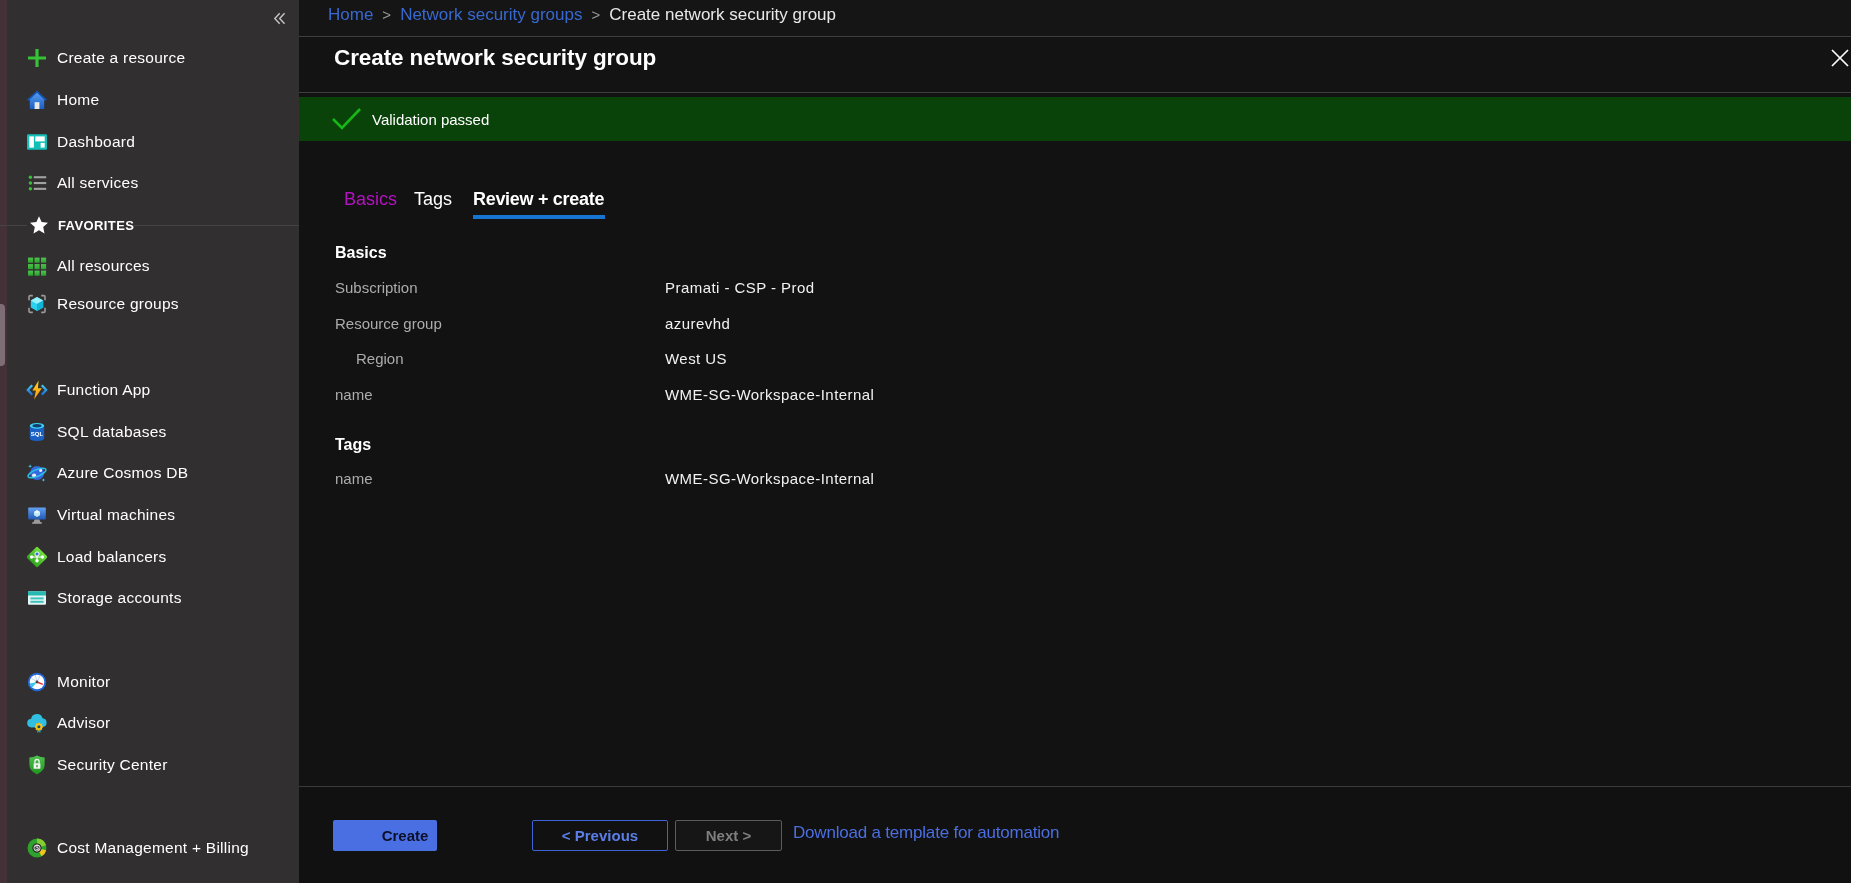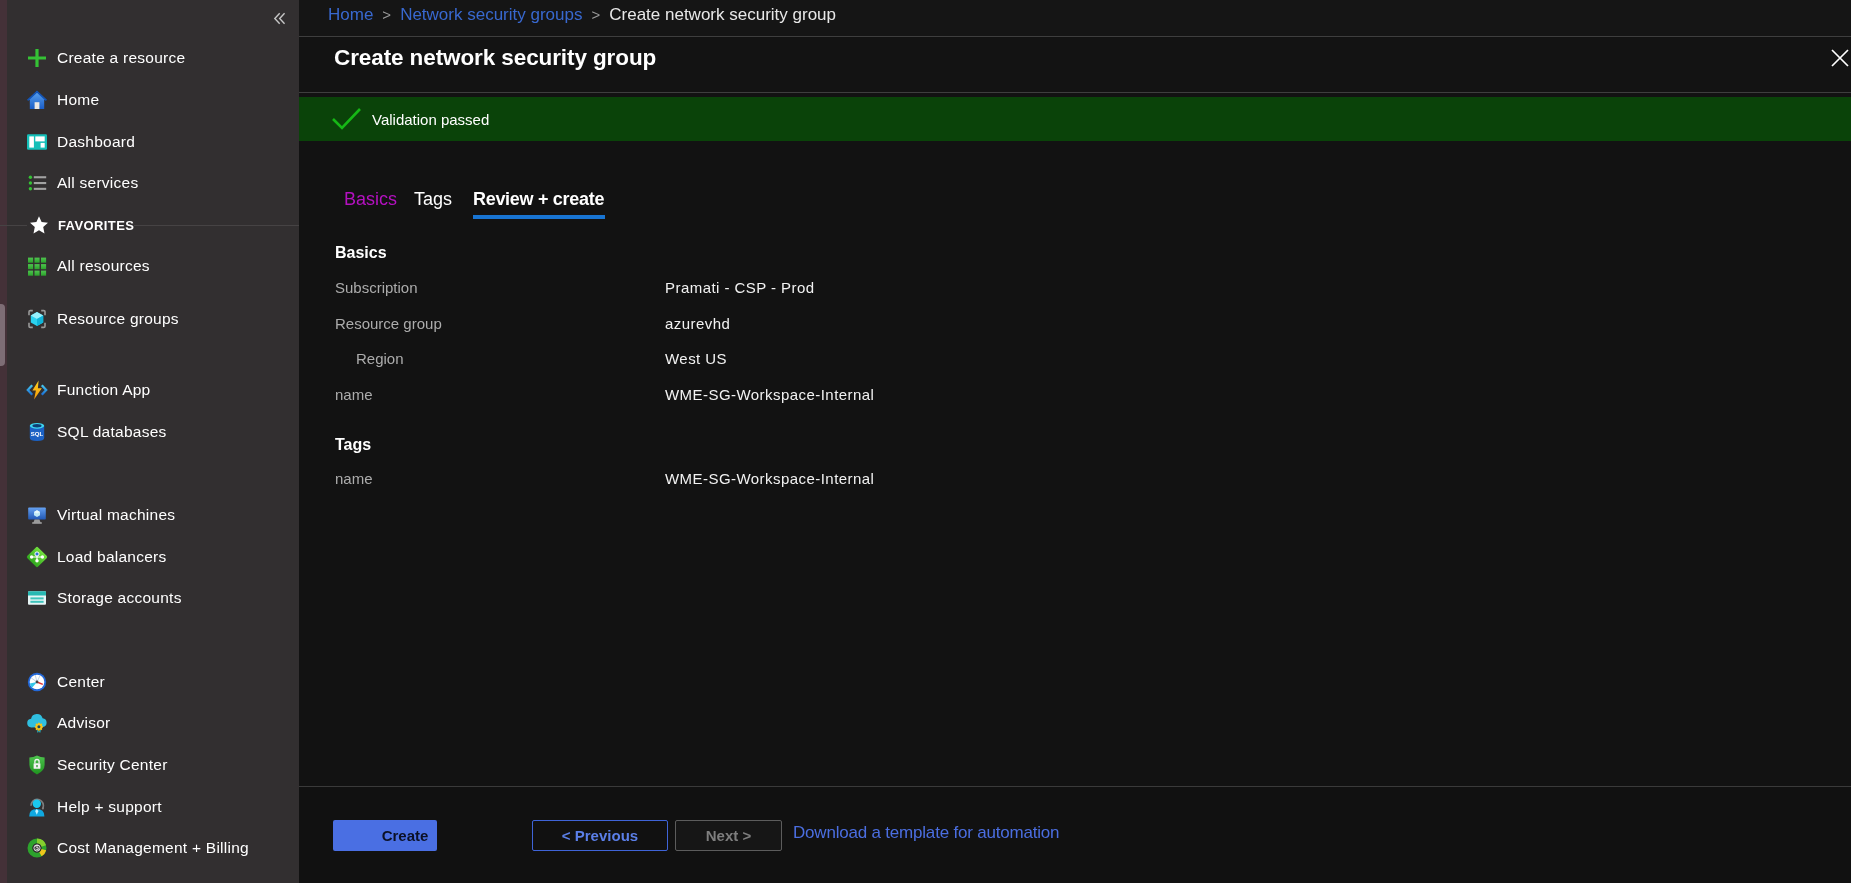--- a/index.html
+++ b/index.html
@@ -131,21 +131,21 @@
         <rect x="2" y="9.1" width="5.1" height="5.1"></rect>
             <rect x="8.5" y="9.1" width="5.1" height="5.1"></rect>
             <rect x="15" y="9.1" width="5.1" height="5.1"></rect>
         <rect x="2" y="15.6" width="5.1" height="5.1"></rect>
             <rect x="8.5" y="15.6" width="5.1" height="5.1"></rect>
             <rect x="15" y="15.6" width="5.1" height="5.1"></rect>
           </g>
         </svg>
       <span class="tx">All resources</span>
       </div>
-    <div class="item" style="top:298px;">
+    <div class="item" style="top:283px;">
       <svg class="ic" viewBox="0 0 22 22">
         <g fill="none" stroke="#9a9a9a" stroke-width="1.6">
           <path d="M6.8 2.6 H4.2 Q3 2.6 3 3.8 V7.2 M3 14.8 V18.2 Q3 19.4 4.2 19.4 H6.8"></path>
           <path d="M15.2 2.6 H17.8 Q19 2.6 19 3.8 V7.2 M19 14.8 V18.2 Q19 19.4 17.8 19.4 H15.2"></path>
           </g>
         <path d="M11 3.9 L17.2 7.45 V14.55 L11 18.1 L4.8 14.55 V7.45 Z" fill="#2bd2ef"></path>
         <path d="M11 3.9 L17.2 7.45 L11 11 L4.8 7.45 Z" fill="#97f0fc"></path>
         <path d="M11 11 L17.2 7.45 V14.55 L11 18.1 Z" fill="#0fb4d8"></path>
         </svg>
       <span class="tx">Resource groups</span>
@@ -169,20 +169,31 @@
       <span class="tx">Function App</span>
       </div>
     <div class="item" style="top:411px;">
       <svg class="ic" viewBox="0 0 22 22">
         <path d="M3.8 4.8 H18.2 V17 Q18.2 20 11 20 Q3.8 20 3.8 17 Z" fill="#1b61c4"></path>
         <ellipse cx="11" cy="4.8" rx="7.2" ry="2.9" fill="#3ed6f0"></ellipse>
         <ellipse cx="11" cy="4.8" rx="4.6" ry="1.7" fill="#0e3e74"></ellipse>
         <text x="11" y="15.4" font-size="6" font-weight="bold" fill="#ffffff" text-anchor="middle" font-family="Liberation Sans">SQL</text>
         </svg>
       <span class="tx">SQL databases</span>
+      </div>
+    <div class="item" style="top:452.4px;">
+      <svg class="ic" viewBox="0 0 22 22">
+        <circle cx="11" cy="11" r="7" fill="#336ae0"></circle>
+        <path d="M6 13.5 a2.1 2.1 0 1 0 4.2 0 a2.1 2.1 0 1 0 -4.2 0" fill="#eeeeee"></path>
+        <path d="M13 8.3 a1.6 1.6 0 1 0 3.2 0 a1.6 1.6 0 1 0 -3.2 0" fill="#eeeeee"></path>
+        <ellipse cx="11" cy="11" rx="9.6" ry="3.4" fill="none" stroke="#2fc0e4" stroke-width="1.5" transform="rotate(-22 11 11)"></ellipse>
+        <path d="M4.1 2.2 l0.55 1.45 L6.1 4.2 l-1.45 0.55 L4.1 6.2 l-0.55-1.45 L2.1 4.2 l1.45-0.55 Z" fill="#3fd2ef"></path>
+        <path d="M17.4 16.2 l0.5 1.3 1.3 0.5 -1.3 0.5 -0.5 1.3 -0.5 -1.3 -1.3 -0.5 1.3 -0.5 Z" fill="#3fd2ef"></path>
+        </svg>
+      <span class="tx">Azure Cosmos DB</span>
       </div>
     <div class="item" style="top:494px;">
       <svg class="ic" viewBox="0 0 22 22">
         <defs>
             <linearGradient id="gvm" x1="0" y1="0" x2="0" y2="1">
               <stop offset="0" stop-color="#66a2f2"></stop>
               <stop offset="1" stop-color="#2057b4"></stop>
             </linearGradient>
           </defs>
         <rect x="2.2" y="3.4" width="17.6" height="12.2" rx="0.8" fill="url(#gvm)"></rect>
@@ -223,21 +234,21 @@
       <svg class="ic" viewBox="0 0 22 22">
         <circle cx="11" cy="11" r="9.2" fill="#2368d8"></circle>
         <circle cx="11" cy="11" r="7.3" fill="#ffffff"></circle>
         <path d="M11 11 L3.8 12.6 A7.3 7.3 0 0 0 6.1 16.7 Z" fill="#35c6e8"></path>
         <g stroke="#c2d6e8" stroke-width="1">
             <path d="M11 11 L5 6.8 M11 11 L9.2 4 M11 11 L14 4.6"></path>
           </g>
         <path d="M11 11 L16.8 13.4" stroke="#e03030" stroke-width="1.5"></path>
         <circle cx="11" cy="11" r="1.4" fill="#444444"></circle>
         </svg>
-      <span class="tx">Center</span>
+      <span class="tx">Monitor</span>
       </div>
     <div class="item" style="top:702.3px;">
       <svg class="ic" viewBox="0 0 22 22">
         <path d="M5.4 15.4 a4.3 4.3 0 0 1 -0.3 -8.58 a5.9 5.9 0 0 1 11.5 -0.6 a4.5 4.5 0 0 1 0.3 8.9 Z" fill="#30bfe0"></path>
         <g transform="translate(12.9 14.8)">
           <path d="M-2.2 2.6 L-1.2 6.2 L0 4.6 Z" fill="#28b4c4"></path>
           <path d="M2.2 2.6 L1.2 6.2 L0 4.6 Z" fill="#28b4c4"></path>
           <circle r="3.3" fill="#f4c41d"></circle>
           <g stroke="#f4c41d" stroke-width="1.8">
               <path d="M0 -4 V-2.6 M0 4 V2.6 M-4 0 H-2.6 M4 0 H2.6 M-2.9 -2.9 L-1.8 -1.8 M2.9 2.9 L1.8 1.8 M-2.9 2.9 L-1.8 1.8 M2.9 -2.9 L1.8 -1.8"></path>
@@ -254,30 +265,20 @@
               <stop offset="0" stop-color="#4ec44e"></stop>
               <stop offset="1" stop-color="#1f941f"></stop>
             </linearGradient>
           </defs>
         <path d="M11 1.6 Q14.6 3.4 18.6 3.6 V11 Q18.6 16.8 11 20.4 Q3.4 16.8 3.4 11 V3.6 Q7.4 3.4 11 1.6 Z" fill="url(#gsc)"></path>
         <rect x="7.6" y="9.2" width="6.8" height="5.6" rx="0.6" fill="#f2f2f2"></rect>
         <path d="M8.9 9.2 V7.6 a2.1 2.1 0 0 1 4.2 0 V9.2" fill="none" stroke="#f2f2f2" stroke-width="1.3"></path>
         <rect x="10.3" y="11" width="1.4" height="2.2" fill="#3aa23a"></rect>
         </svg>
       <span class="tx">Security Center</span>
-      </div>
-    <div class="item" style="top:785.6px;">
-      <svg class="ic" viewBox="0 0 22 22">
-        <path d="M5 9.8 a6.2 6.2 0 0 1 12.4 -0.4 l-0.3 2.6" fill="none" stroke="#7e7e7e" stroke-width="1.6"></path>
-        <circle cx="16.9" cy="12.4" r="1.1" fill="#7e7e7e"></circle>
-        <circle cx="10.8" cy="7.8" r="4.2" fill="#1ac8ee"></circle>
-        <path d="M3.2 20.4 Q3.2 13.1 10.8 13.1 Q18.4 13.1 18.4 20.4 Z" fill="#10a8e0"></path>
-        <path d="M10.8 13.1 L12.5 15 L10.8 18.8 L9.1 15 Z" fill="#c2f2fd"></path>
-        </svg>
-      <span class="tx">Help + support</span>
       </div>
     <div class="item" style="top:827.3px;">
       <svg class="ic" viewBox="0 0 22 22">
         <circle cx="11" cy="11" r="7" fill="none" stroke="#2da32d" stroke-width="5"></circle>
         <path d="M11 4 A7 7 0 0 1 17.7 9" fill="none" stroke="#86ce2e" stroke-width="5"></path>
         <path d="M17.75 12.7 A7 7 0 0 1 14.4 17.1" fill="none" stroke="#efc51c" stroke-width="5"></path>
         <circle cx="11" cy="11" r="4.6" fill="#2c2c2c"></circle>
         <circle cx="11" cy="11" r="3.1" fill="none" stroke="#f2f2f2" stroke-width="0.9"></circle>
         <text x="11" y="13.4" font-size="6.6" fill="#ffffff" text-anchor="middle" font-family="Liberation Sans">$</text>
         </svg>

